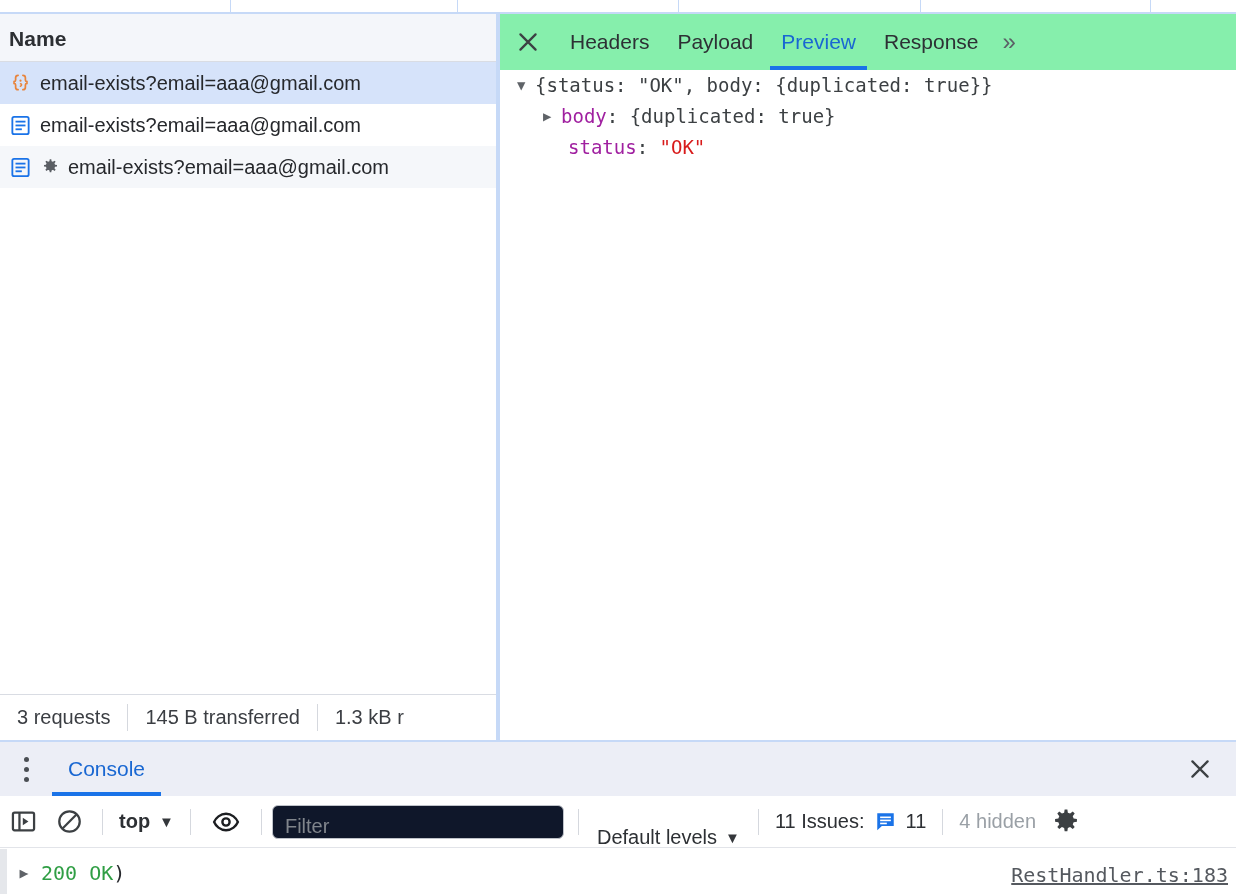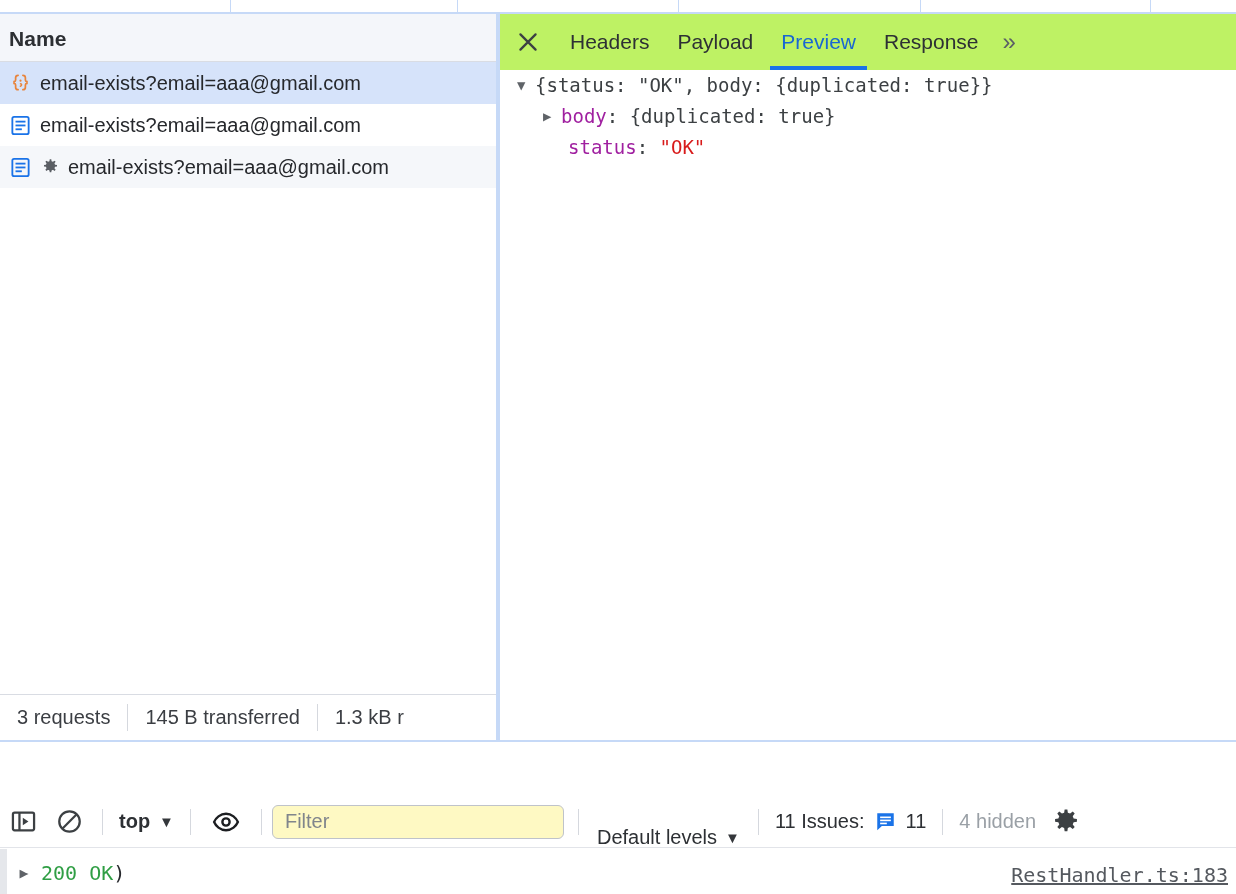--- a/index.html
+++ b/index.html
@@ -77,21 +77,21 @@
   .vdiv {
     position:absolute; left:496px; top:0; width:4px; height:726px; background:#c6d9f7;
   }
 
   
   .rightcol {
     position:absolute; left:500px; top:0; width:736px; height:726px; background:#ffffff;
   }
   .tabbar {
     position:absolute; left:0; top:0; width:736px; height:56px;
-    background:#bef264;
+    background:#86efac;
     box-sizing:border-box;
     display:flex; align-items:flex-start;
   }
   .tb-close {
     width:56px; height:56px; display:flex; align-items:center; justify-content:center;
   }
   .tb-tab {
     height:56px; display:flex; align-items:center; padding:0 14px;
     font-size:21px; color:#2d3034; position:relative; white-space:nowrap;
   }
@@ -157,22 +157,22 @@
     border-bottom:1px solid #e2e4e9;
   }
   .tbtn { display:flex; align-items:center; justify-content:center; height:52px; }
   .tsep { width:1px; height:26px; background:#d5d8de; flex:0 0 1px; margin:0 10px; }
   .ctx {
     display:flex; align-items:center; gap:9px; font-size:20px; color:#2d3034; padding:0 6px;font-weight:bold;
   }
   .caret { font-size:15px; color:#34373b; }
   .filterbox {
     width:292px; height:34px; box-sizing:border-box;
-    border:1px solid #bfc3ca; border-radius:6px; background:#fef9c3;
-    display:flex; align-items:center; padding:0 12px;
+    border:1px solid #bfc3ca; border-radius:6px; background:#0f172a;
+    display:flex; align-items:flex-end; padding:0 12px;
     font-size:20px; color:#80858c;
   }
   .levels { display:flex; align-items:center; gap:8px; font-size:20px; color:#2d3034; padding:0 8px;margin-top:32px; }
   .issues { display:flex; align-items:center; gap:9px; font-size:20px; color:#2d3034; padding:0 6px; }
   .hidden-cnt { font-size:20px; color:#9aa0a6; padding:0 6px; }
 
   .cons-msg {
     position:absolute; left:0; top:107px; width:1236px; height:47px;
     background:#ffffff; box-sizing:border-box;
     display:flex; align-items:center;
@@ -299,20 +299,33 @@
           <span class="k-prop">status</span>
           <span class="v-plain">: </span>
           <span class="v-str">"OK"</span>
         </div>
       </div>
     </div>
   </div>
 
   <div class="drawer">
 
+    <div class="dw-hdr">
+      <span class="dots">
+        <i></i>
+          <i></i>
+          <i></i>
+      </span>
+      <span class="dw-tab">Console</span>
+      <span class="dw-close">
+        <svg width="26" height="26" viewBox="0 0 24 24">
+          <path d="M5 5 L19 19 M19 5 L5 19" stroke="#3c4043" stroke-width="2.1" stroke-linecap="round"></path>
+        </svg>
+      </span>
+    </div>
 
     <div class="cons-toolbar">
       <span class="tbtn" style="width:46px">
         <svg width="27" height="27" viewBox="0 0 24 24">
           <rect x="2.6" y="4.2" width="18.8" height="15.6" rx="1.5" fill="none" stroke="#3c4043" stroke-width="2"></rect>
           <line x1="8.4" y1="4.2" x2="8.4" y2="19.8" stroke="#3c4043" stroke-width="2"></line>
           <path d="M11.4 8.6 L16.4 12 L11.4 15.4 Z" fill="#3c4043"></path>
         </svg>
       </span>
       <span class="tbtn" style="width:46px">

